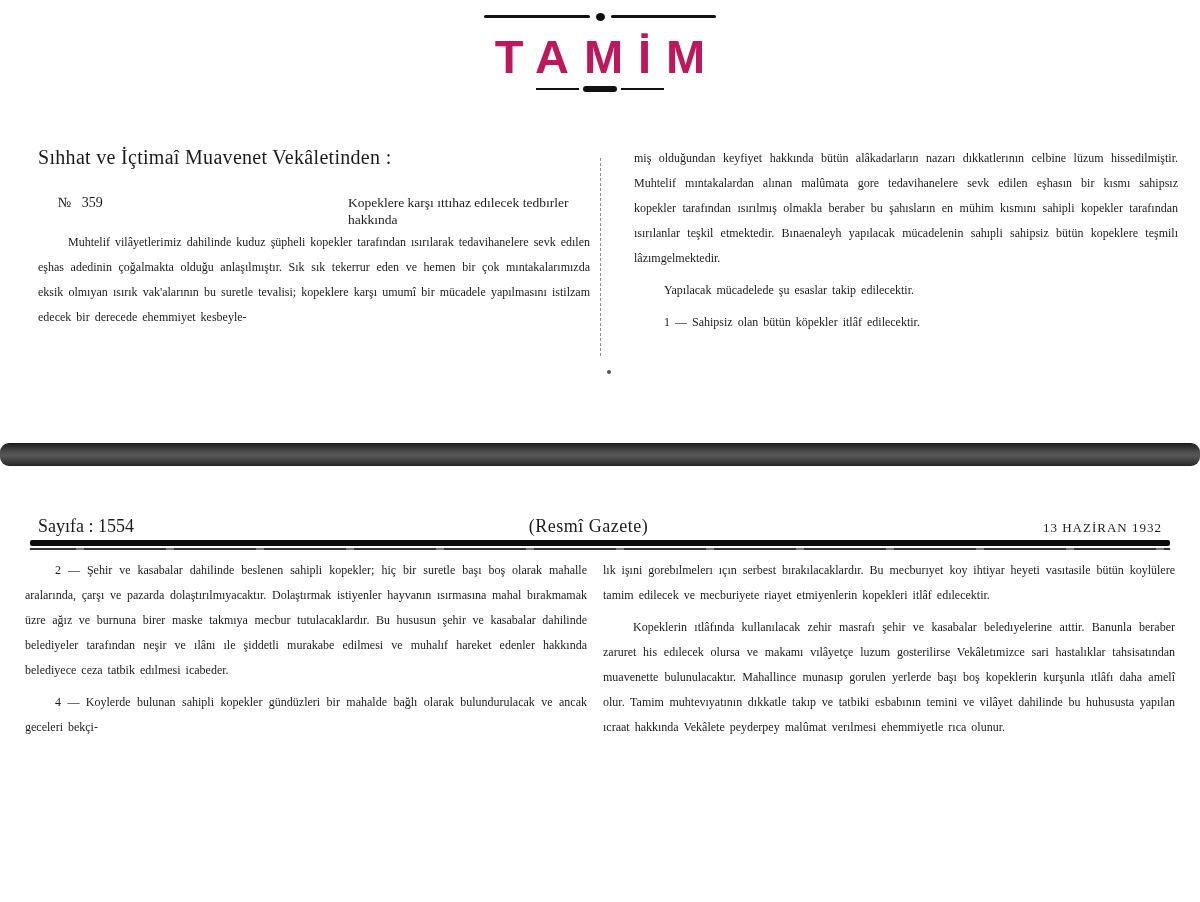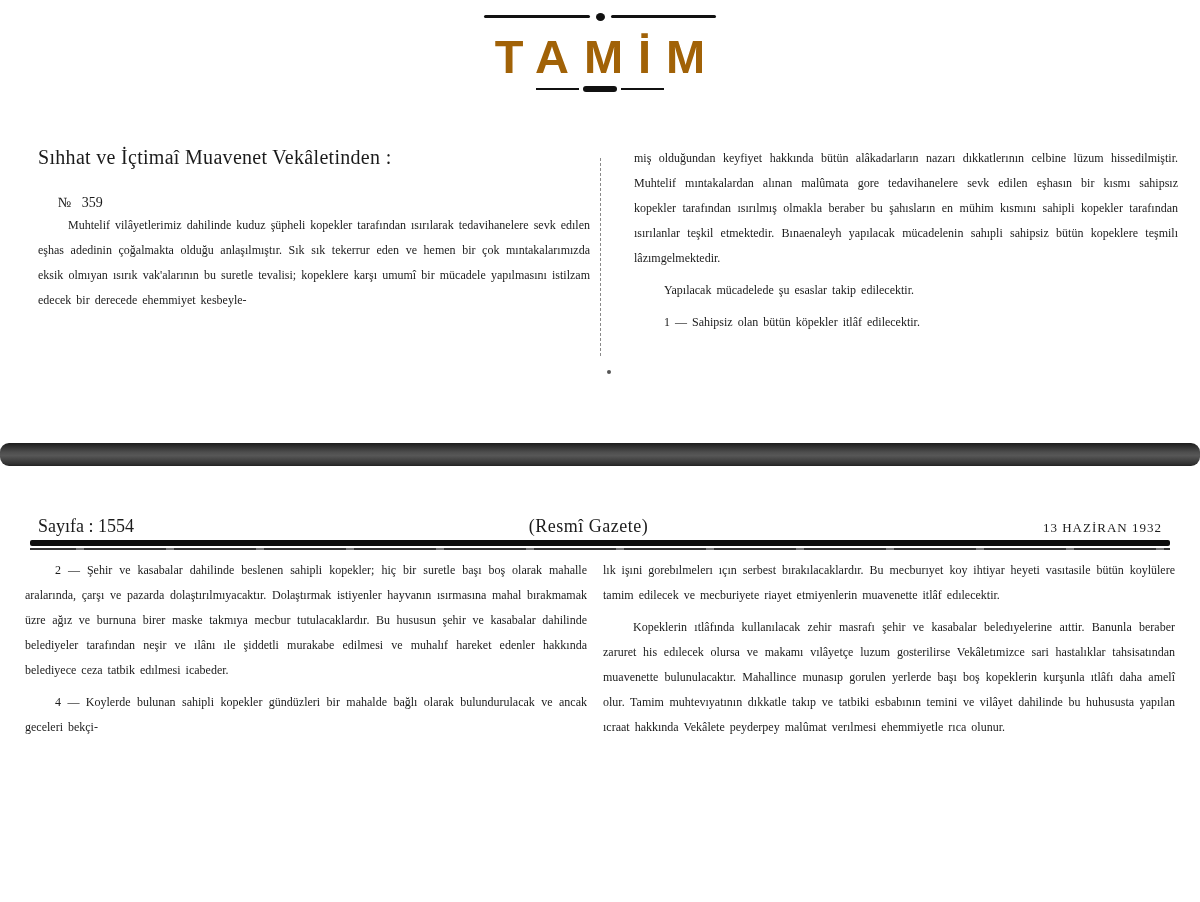--- a/index.html
+++ b/index.html
@@ -20,21 +20,21 @@
     width: 232px; height: 5px; margin: 0 auto;
     display: flex; align-items: center; justify-content: center; gap: 6px;
   }
   .rule-top .seg { height: 3px; background: #111; flex: 1; border-radius: 2px; }
   .rule-top .dot { width: 9px; height: 8px; background: #111; border-radius: 50%; }
   .doc-title {
     margin: 14px 0 6px 0;
     font-family: "Liberation Sans", "DejaVu Sans", sans-serif;
     font-size: 47px; font-weight: 700;
     letter-spacing: 15px; padding-left: 15px;
-    color: #a16207; line-height: 1;
+    color: #be185d; line-height: 1;
   }
   .rule-bottom {
     width: 128px; height: 6px; margin: 6px auto 0 auto;
     display: flex; align-items: center; justify-content: center; gap: 4px;
   }
   .rule-bottom .seg { height: 2px; background: #111; flex: 1; }
   .rule-bottom .blob { width: 34px; height: 6px; background: #111; border-radius: 3px; }
 
   
   .cols { position: absolute; display: flex; }
@@ -106,20 +106,21 @@
       <span class="blob"></span>
       <span class="seg"></span>
     </div>
   </div>
 
   <div class="cols" id="cols1">
     <div class="col-left">
       <div class="issuer">Sıhhat ve İçtimaî Muavenet Vekâletinden :</div>
       <div class="number-row">
         <span class="doc-number">№   359</span>
+        <span class="subject">Kopeklere karşı ıttıhaz edılecek tedbırler hakkında</span>
       </div>
       <div class="body-text" id="p1-left-para">
         <p class="indent">Muhtelif vilâyetlerimiz dahilinde kuduz şüpheli kopekler tarafından ısırılarak tedavihanelere sevk edılen eşhas adedinin çoğalmakta olduğu anlaşılmıştır. Sık sık tekerrur eden ve hemen bir çok mıntakalarımızda eksik olmıyan ısırık vak'alarının bu suretle tevalisi; kopeklere karşı umumî bir mücadele yapılmasını istilzam edecek bir derecede ehemmiyet kesbeyle-</p>
       </div>
     </div>
     <div class="col-right">
       <div class="body-text">
         <p>miş olduğundan keyfiyet hakkında bütün alâkadarların nazarı dıkkatlerının celbine lüzum hissedilmiştir. Muhtelif mıntakalardan alınan malûmata gore tedavihanelere sevk edilen eşhasın bir kısmı sahipsız kopekler tarafından ısırılmış olmakla beraber bu şahısların en mühim kısmını sahipli kopekler tarafından ısırılanlar teşkil etmektedir. Bınaenaleyh yapılacak mücadelenin sahıpli sahipsiz bütün kopeklere teşmilı lâzımgelmektedir.</p>
         <p class="indent gap-sm">Yapılacak mücadelede şu esaslar takip edilecektir.</p>
         <p class="indent gap-sm">1 — Sahipsiz olan bütün köpekler itlâf edilecektir.</p>
@@ -144,17 +145,17 @@
     <div class="rule-thick"></div>
     <div class="rule-thin"></div>
   </div>
 
   <div class="cols" id="cols2">
     <div class="col-left body-text">
       <p class="indent">2 — Şehir ve kasabalar dahilinde beslenen sahipli kopekler; hiç bir suretle başı boş olarak mahalle aralarında, çarşı ve pazarda dolaştırılmıyacaktır. Dolaştırmak istiyenler hayvanın ısırmasına mahal bırakmamak üzre ağız ve burnuna birer maske takmıya mecbur tutulacaklardır. Bu hususun şehir ve kasabalar dahilinde belediyeler tarafından neşir ve ılânı ıle şiddetli murakabe edilmesi ve muhalıf hareket edenler hakkında belediyece ceza tatbik edılmesi icabeder.</p>
       <p class="indent gap-sm">4 — Koylerde bulunan sahipli kopekler gündüzleri bir mahalde bağlı olarak bulundurulacak ve ancak geceleri bekçi-</p>
     </div>
     <div class="col-right body-text">
-      <p>lık işıni gorebılmelerı ıçın serbest bırakılacaklardır. Bu mecburıyet koy ihtiyar heyeti vasıtasile bütün koylülere tamim edilecek ve mecburiyete riayet etmiyenlerin muavenette itlâf edılecektir.</p>
+      <p>lık işıni gorebılmelerı ıçın serbest bırakılacaklardır. Bu mecburıyet koy ihtiyar heyeti vasıtasile bütün koylülere tamim edilecek ve mecburiyete riayet etmiyenlerin kopekleri itlâf edılecektir.</p>
       <p class="indent gap-sm">Kopeklerin ıtlâfında kullanılacak zehir masrafı şehir ve kasabalar beledıyelerine aıttir. Banunla beraber zaruret his edılecek olursa ve makamı vılâyetçe luzum gosterilirse Vekâletımizce sari hastalıklar tahsisatından muavenette bulunulacaktır. Mahallince munasıp gorulen yerlerde başı boş kopeklerin kurşunla ıtlâfı daha amelî olur. Tamim muhtevıyatının dıkkatle takıp ve tatbiki esbabının temini ve vilâyet dahilinde bu huhususta yapılan ıcraat hakkında Vekâlete peyderpey malûmat verılmesi ehemmiyetle rıca olunur.</p>
     </div>
   </div>
 </div>
 
 </body></html>

